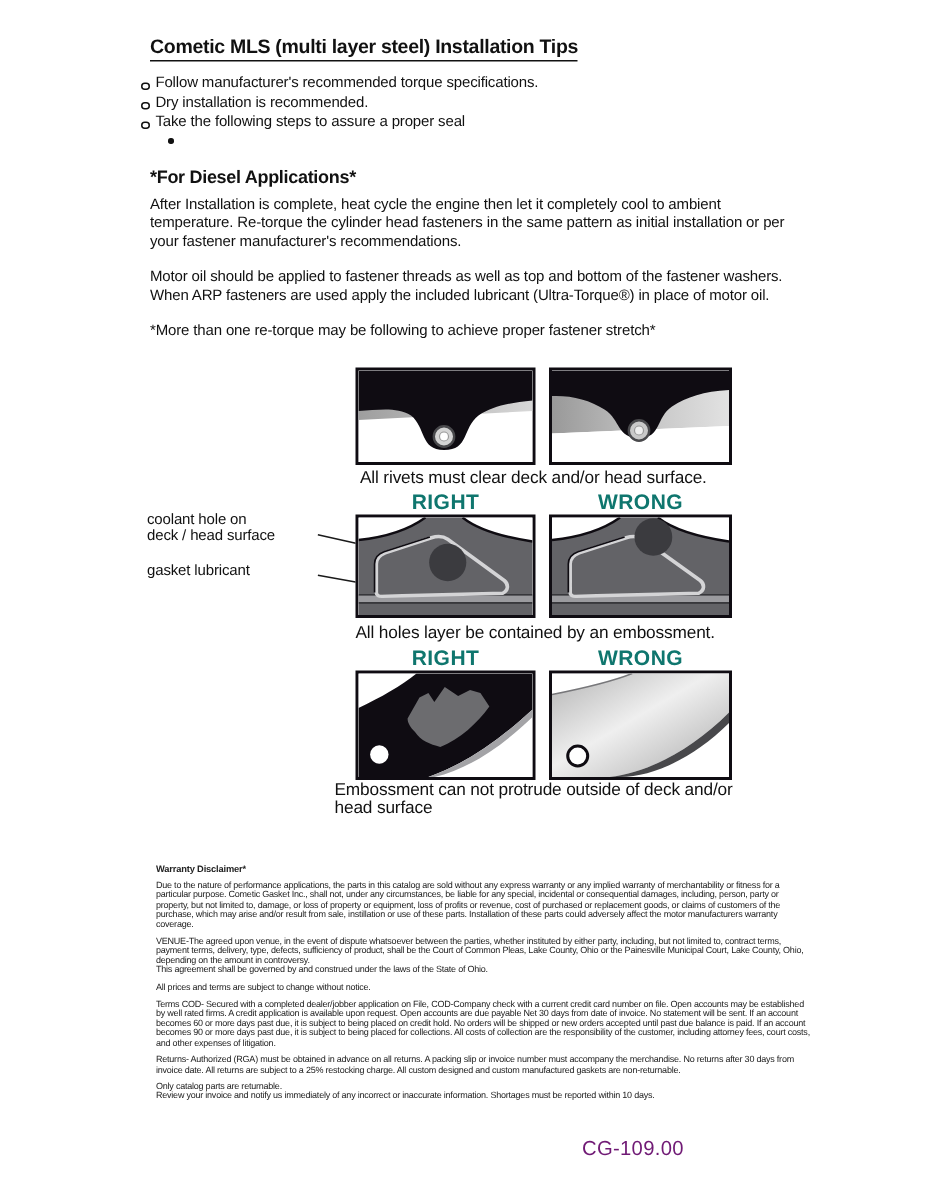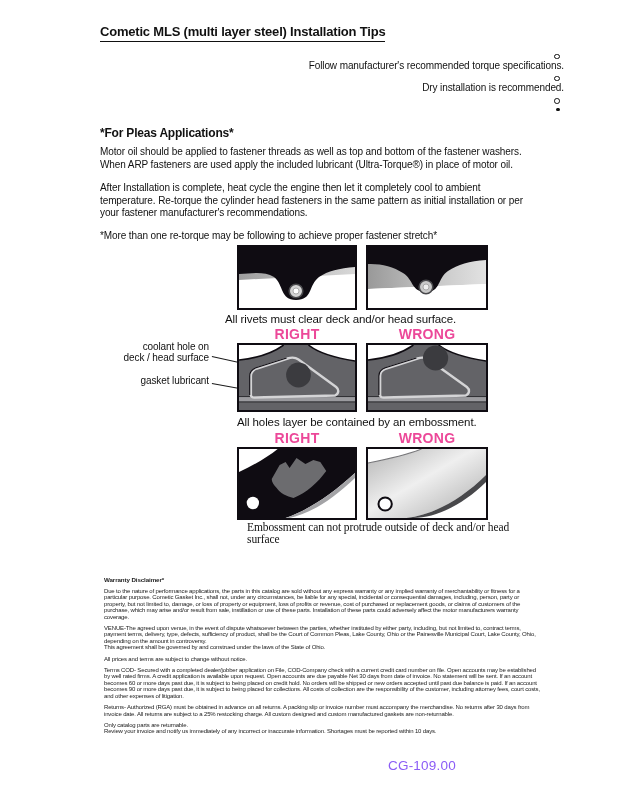--- a/index.html
+++ b/index.html
@@ -7,69 +7,70 @@
     position:relative;width:618px;height:800px;background:#ffffff;overflow:hidden;
     font-family:"Liberation Sans","DejaVu Sans",sans-serif;color:#111;
   }
   
   .content{padding:22px 0 0 94px;width:470px;}
   .title{
     display:inline-block;margin-left:6px;font-size:13px;font-weight:bold;letter-spacing:-0.2px;
     border-bottom:1.6px solid #111;padding-bottom:2px;margin-bottom:6px;
   }
   .blist{margin-top:2px;}
-  .brow{display:flex;align-items:flex-end;line-height:13px;font-size:10px;letter-spacing:-0.1px;white-space:nowrap;flex-direction:column;}
+  .brow{display:flex;align-items:center;line-height:13px;font-size:10px;letter-spacing:-0.1px;white-space:nowrap;}
   .brow .m1{flex:0 0 auto;width:3.6px;height:3.6px;border:1px solid #111;border-radius:50%;margin:3.6px 4px 0 0;}
   .brow.sub{margin-left:18px;}
   .brow.sub .m2{flex:0 0 auto;width:3.6px;height:3.6px;background:#111;border-radius:50%;margin:4px 4px 0 0;}
   .h2{margin:15px 0 6px 6px;font-size:12px;font-weight:bold;letter-spacing:-0.2px;}
   .para{margin:0 0 10px 6px;width:438px;font-size:10px;line-height:12.8px;letter-spacing:-0.1px;}
   
   .diagrams{position:absolute;left:0;top:228px;width:618px;height:322px;}
-  .dlabel{position:absolute;font-size:14px;font-weight:bold;letter-spacing:0.3px;text-align:center;color:#ec4899;}
+  .dlabel{position:absolute;font-size:14px;font-weight:bold;letter-spacing:0.3px;text-align:center;color:#0f766e;}
   .dbox{position:absolute;border:2px solid #0f0c12;background:#fff;line-height:0;}
   .dcaption{position:absolute;font-size:11.5px;line-height:11.5px;letter-spacing:-0.1px;color:#111;}
-  .sidelabel{position:absolute;font-size:10px;line-height:11px;text-align:right;letter-spacing:-0.1px;color:#111;}
+  .sidelabel{position:absolute;font-size:10px;line-height:11px;letter-spacing:-0.1px;color:#111;}
   .pline{position:absolute;height:1.2px;background:#1a1a1a;transform-origin:left top;}
   
   .disclaimer{position:absolute;left:104px;top:576px;width:436px;color:#222;}
   .disclaimer .dh{font-size:6.2px;font-weight:bold;margin-bottom:5px;letter-spacing:-0.1px;}
   .disclaimer p{margin:0 0 5px 0;font-size:6px;line-height:6.4px;letter-spacing:-0.15px;}
   .disclaimer p.tight{margin-bottom:0;}
   
-  .pagenum{position:absolute;left:388px;top:758px;font-size:13.5px;letter-spacing:0.2px;color:#8b5cf6;}
+  .pagenum{position:absolute;left:388px;top:758px;font-size:13.5px;letter-spacing:0.2px;color:#701a75;}
 </style>
 </head>
 <body>
 
 <div class="page">
 
   <div class="content">
     <div class="title">Cometic MLS (multi layer steel) Installation Tips</div>
 
     <div class="blist">
       <div class="brow">
         <span class="m1"></span>
         <span>Follow manufacturer's recommended torque specifications.</span>
       </div>
       <div class="brow">
         <span class="m1"></span>
         <span>Dry installation is recommended.</span>
       </div>
       <div class="brow">
         <span class="m1"></span>
+        <span>Take the following steps to assure a proper seal</span>
       </div>
       <div class="brow sub">
         <span class="m2"></span>
       </div>
     </div>
 
-    <div class="h2">*For Pleas Applications*</div>
+    <div class="h2">*For Diesel Applications*</div>
+    <div class="para">After Installation is complete, heat cycle the engine then let it completely cool to ambient temperature. Re-torque the cylinder head fasteners in the same pattern as initial installation or per your fastener manufacturer's recommendations.</div>
     <div class="para">Motor oil should be applied to fastener threads as well as top and bottom of the fastener washers. When ARP fasteners are used apply the included lubricant (Ultra-Torque®) in place of motor oil.</div>
-    <div class="para">After Installation is complete, heat cycle the engine then let it completely cool to ambient temperature. Re-torque the cylinder head fasteners in the same pattern as initial installation or per your fastener manufacturer's recommendations.</div>
     <div class="para">*More than one re-torque may be following to achieve proper fastener stretch*</div>
   </div>
 
   <div class="diagrams">
 
     <div class="dlabel" style="left:237px;top:226px;width:120px;">RIGHT</div>
     <div class="dlabel" style="left:366px;top:226px;width:122px;">WRONG</div>
 
     <div class="dbox" style="left:237px;top:17px;width:116px;height:61px;">
       <svg width="116" height="61" viewBox="0 0 116 61" preserveAspectRatio="none">
@@ -98,21 +99,21 @@
         </defs>
         <rect width="118" height="61" fill="#ffffff"></rect>
         <polygon points="0,17 118,12 118,37 0,42" fill="url(#w1g)"></polygon>
         <polygon points="0,42 118,37 118,61 0,61" fill="#ffffff"></polygon>
         <path d="M0,0 H118 V13 C101,14 90,17.5 80,24 C69,31.5 73,45 58,45 C43,45 46,33 35,26 C25,19.5 13,16.5 0,17 Z" fill="#0f0c12"></path>
         <circle cx="58" cy="40" r="6.8" fill="#c9c9c9" stroke="#49494c" stroke-width="1.6"></circle>
         <circle cx="58" cy="40" r="3" fill="#efefef" stroke="#9a9a9a" stroke-width="0.8"></circle>
       </svg>
     </div>
 
-    <div class="dcaption" style="left:225px;top:86px;width:300px;">All rivets must clear deck and/or head surface.</div>
+    <div class="dcaption" style="left:240px;top:86px;width:300px;">All rivets must clear deck and/or head surface.</div>
 
     <div class="dlabel" style="left:237px;top:98px;width:120px;">RIGHT</div>
     <div class="dlabel" style="left:366px;top:98px;width:122px;">WRONG</div>
 
     <div class="sidelabel" style="left:98px;top:113px;width:111px;">
       <div>coolant hole on</div>
       <div>deck / head surface</div>
     </div>
     <div class="sidelabel" style="left:98px;top:147px;width:111px;">gasket lubricant</div>
 
@@ -175,21 +176,21 @@
           </linearGradient>
         </defs>
         <rect width="117" height="69" fill="#ffffff"></rect>
         <path d="M0,14 C20,10 38,6 53,0 L117,0 V26 C92,51 64,66 38,69 L0,69 Z" fill="url(#w3g)"></path>
         <path d="M0,14 C20,10 38,6 53,0" stroke="#77777a" stroke-width="1" fill="none"></path>
         <path d="M38,69 C64,66 92,51 117,26 L117,33 C94,56 67,69 45,69 Z" fill="#48484b"></path>
         <circle cx="17" cy="55" r="6.6" fill="#ffffff" stroke="#0f0c12" stroke-width="2"></circle>
       </svg>
     </div>
 
-    <div class="dcaption" style="left:247px;top:294px;width:268px;font-family:Liberation Serif, serif;">Embossment can not protrude outside of deck and/or head surface</div>
+    <div class="dcaption" style="left:223px;top:294px;width:268px;">Embossment can not protrude outside of deck and/or head surface</div>
   </div>
 
   <div class="disclaimer">
     <div class="dh">Warranty Disclaimer*</div>
     <p>Due to the nature of performance applications, the parts in this catalog are sold without any express warranty or any implied warranty of merchantability or fitness for a particular purpose.  Cometic Gasket Inc., shall not, under any circumstances, be liable for any special, incidental or consequential damages, including, person, party or property, but not limited to, damage, or loss of property or equipment, loss of profits or revenue, cost of purchased or replacement goods, or claims of customers of the purchase, which may arise and/or result from sale, instillation or use of these parts.  Installation of these parts could adversely affect the motor manufacturers warranty coverage.</p>
     <p class="tight">VENUE-The agreed upon venue, in the event of dispute whatsoever between the parties, whether instituted by either party, including, but not limited to, contract terms, payment terms, delivery, type, defects, sufficiency of product, shall be the Court of Common Pleas, Lake County, Ohio or the Painesville Municipal Court, Lake County, Ohio, depending on the amount in controversy.</p>
     <p>This agreement shall be governed by and construed under the laws of the State of Ohio.</p>
     <p>All prices and terms are subject to change without notice.</p>
     <p>Terms COD- Secured with a completed dealer/jobber application on File, COD-Company check with a current credit card number on file.  Open accounts may be established by well rated firms.  A credit application is available upon request.  Open accounts are due payable Net 30 days from date of invoice.  No statement will be sent.  If an account becomes 60 or more days past due, it is subject to being placed on credit hold.  No orders will be shipped or new orders accepted until past due balance is paid.  If an account becomes 90 or more days past due, it is subject to being placed for collections.  All costs of collection are the responsibility of the customer, including attorney fees, court costs, and other expenses of litigation.</p>
     <p>Returns- Authorized (RGA) must be obtained in advance on all returns.  A packing slip or invoice number must accompany the merchandise.  No returns after 30 days from invoice date.  All returns are subject to a 25% restocking charge.  All custom designed and custom manufactured gaskets are non-returnable.</p>

